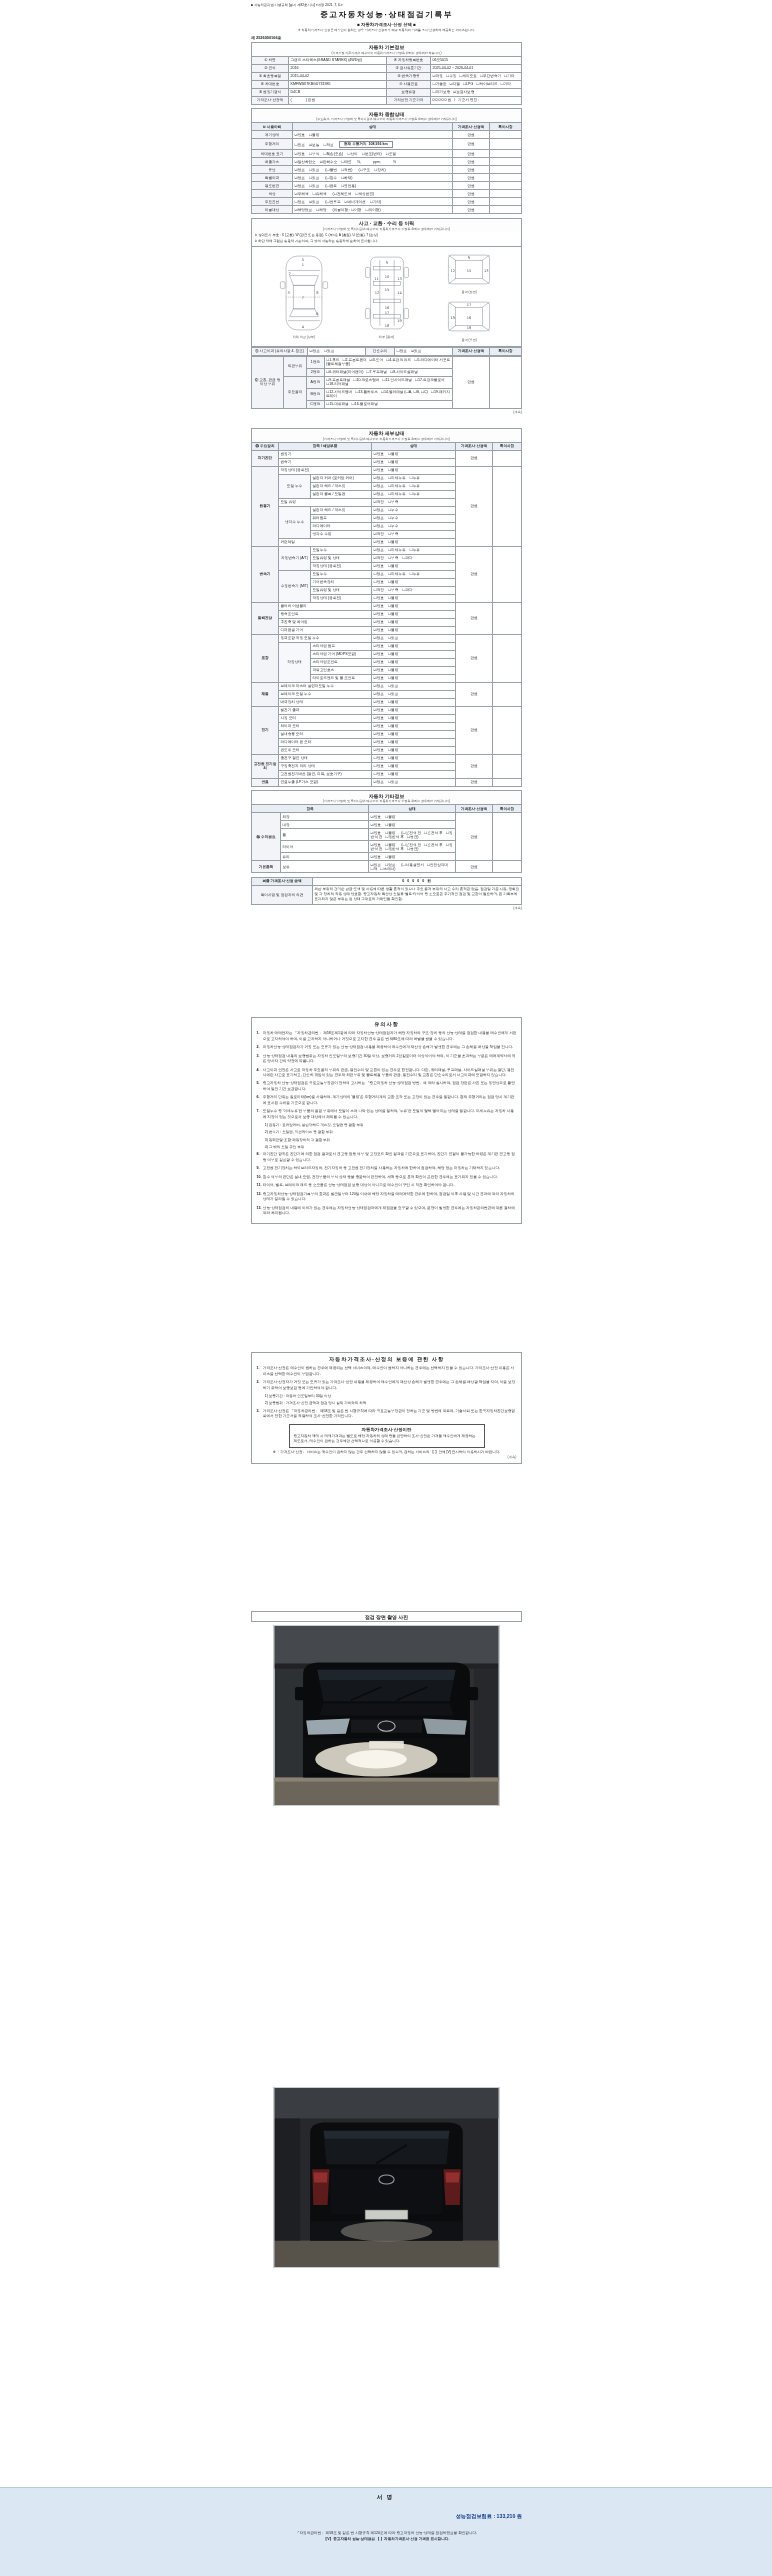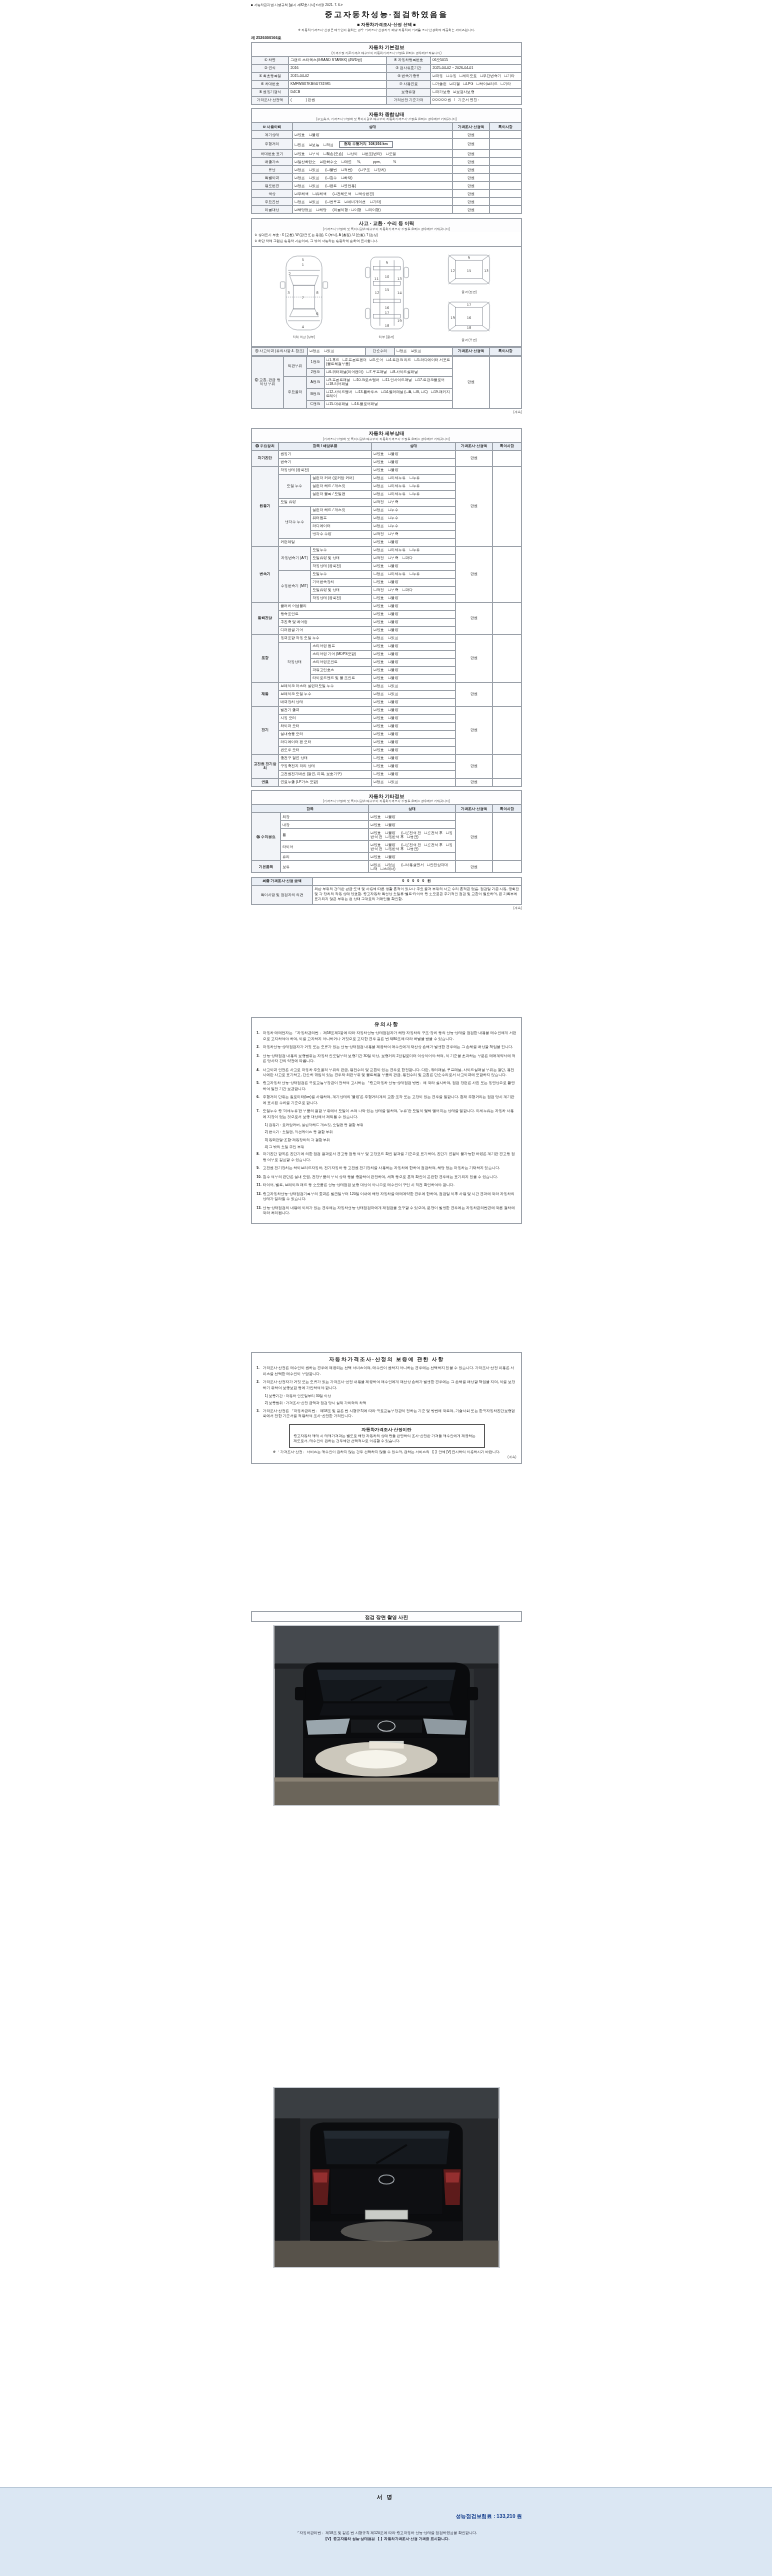--- a/index.html
+++ b/index.html
@@ -59,21 +59,21 @@
 </style>
 </head>
 <body>
 
 <div class="canvas">
 <div class="sheet">
 
   <div class="top-note">■ 자동차관리법 시행규칙 [별지 제82호서식] &lt;개정 2021. 7. 6.&gt;</div>
 
   <header>
-    <h1 class="doc-title">중고자동차성능·점검하였음을</h1>
+    <h1 class="doc-title">중고자동차성능·상태점검기록부</h1>
     <div class="doc-subtitle">■ 자동차가격조사·산정 선택 ■</div>
     <div class="doc-subnote">※ 자동차가격조사·산정은 매수인이 원하는 경우 가격조사·산정자가 해당 자동차의 가격을 조사·산정하여 제공하는 서비스입니다.</div>
     <div class="doc-no">제 2526000166호</div>
   </header>
 
   <section class="sec">
     <div class="sec-head">
       <span class="sec-title">자동차 기본정보</span>
       <span class="sec-note">(가격산정 기준가격은 매수인이 자동차가격조사·산정을 원하는 경우에만 적습니다)</span>
     </div>

